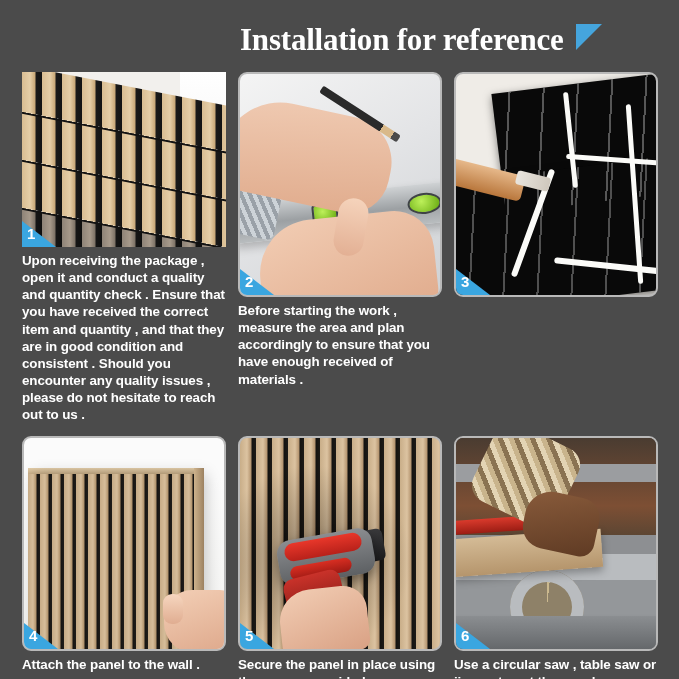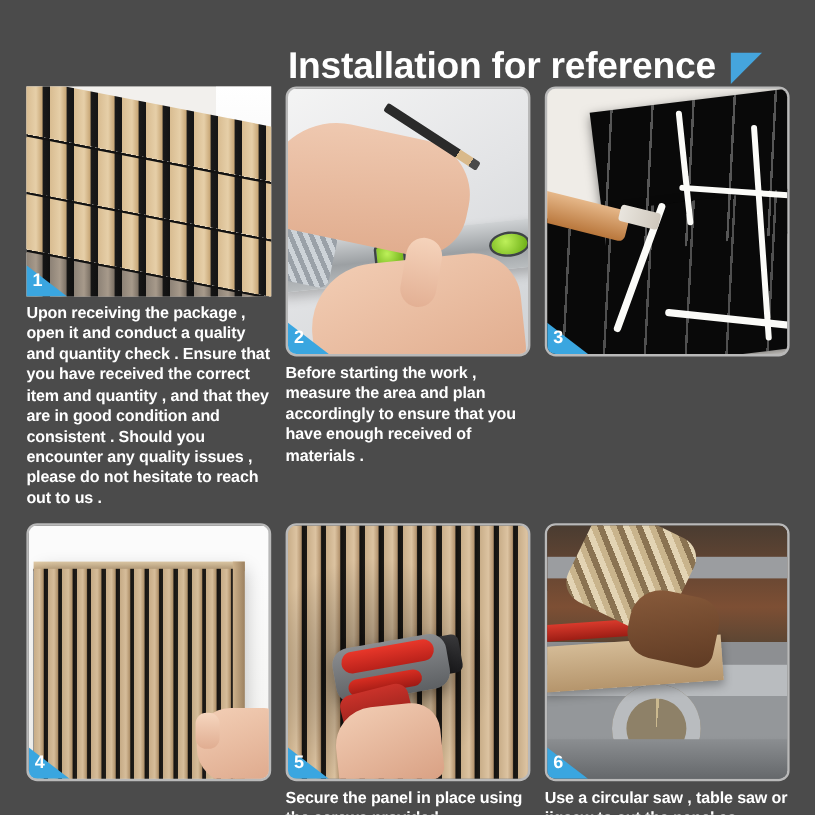--- a/index.html
+++ b/index.html
@@ -7,21 +7,21 @@
     width:679px;height:679px;
     background:#4b4b4b;
     font-family:"Liberation Sans", sans-serif;
     overflow:hidden;
   }
   .page{position:relative;width:679px;height:679px;box-sizing:border-box;}
 
   
   .header{
     position:absolute;left:240px;top:24px;width:420px;height:46px;
-    display:flex;align-items:flex-end;gap:12px;
+    display:flex;align-items:flex-start;gap:12px;font-family:Liberation Serif, serif;
   }
   .header-title{
     color:#ffffff;font-size:31px;font-weight:bold;letter-spacing:-0.2px;
     white-space:nowrap;line-height:1;
   }
   .header-tri{
     width:0;height:0;
     border-left:26px solid #45a5dd;
     border-bottom:26px solid transparent;
     flex:none;
@@ -356,20 +356,21 @@
 
       <div class="cell">
         <div class="shot framed h215 sc4">
           <div class="top"></div>
           <div class="panel"></div>
           <div class="edge"></div>
           <div class="hand"></div>
           <div class="finger"></div>
           <div class="badge">4</div>
         </div>
+        <div class="caption">Attach the panel to the wall .</div>
       </div>
 
       <div class="cell">
         <div class="shot framed h215 sc5">
           <div class="shadow"></div>
           <div class="chuck"></div>
           <div class="body"></div>
           <div class="red1"></div>
           <div class="red2"></div>
           <div class="grip"></div>

